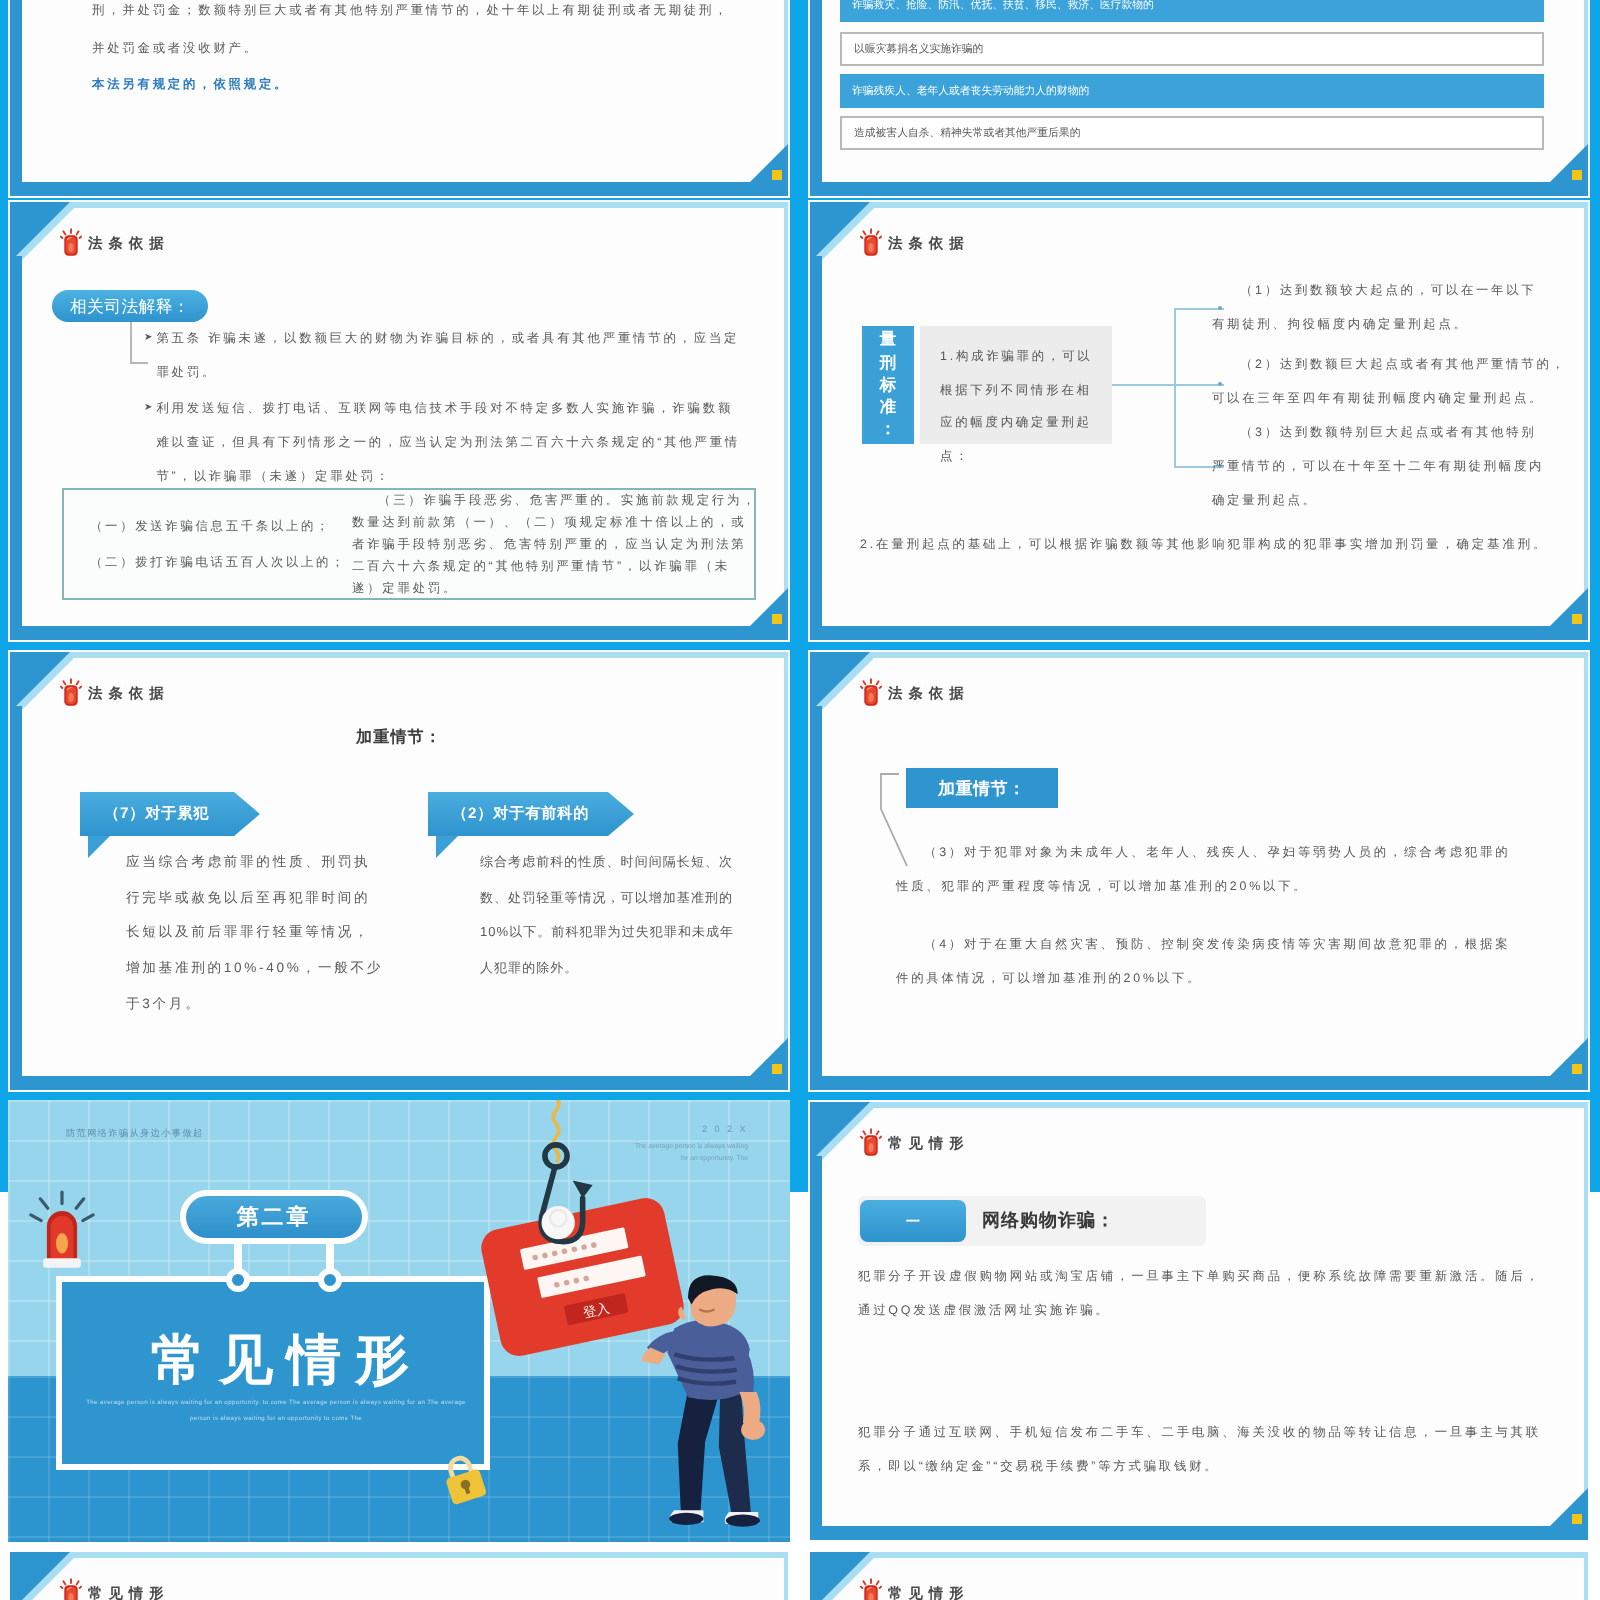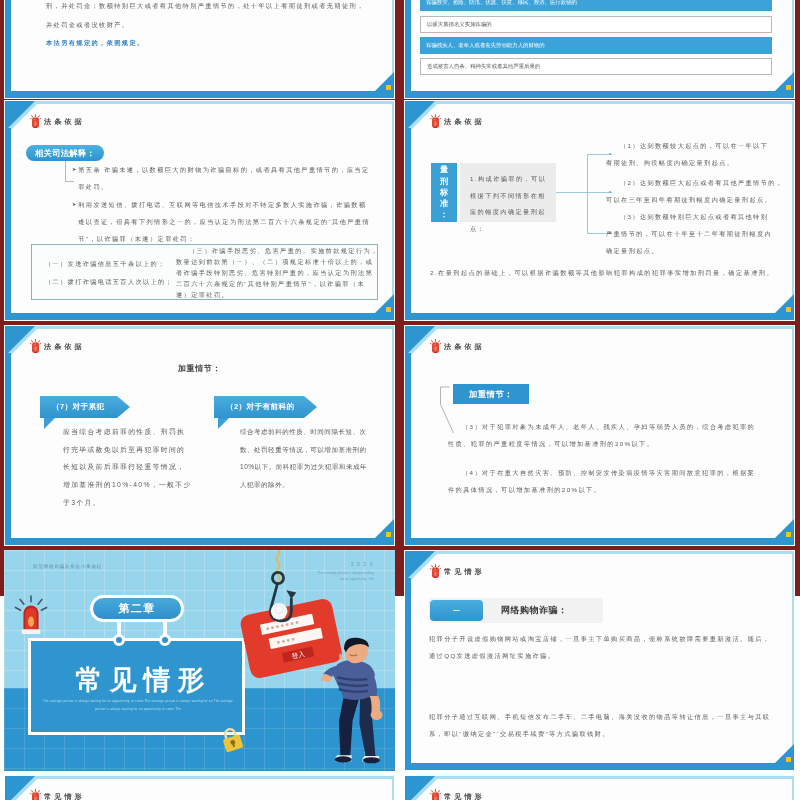--- a/index.html
+++ b/index.html
@@ -1,19 +1,19 @@
 <!DOCTYPE html>
 <html><head>
 <meta charset="utf-8">
 <title>PPT slide thumbnails</title>
 <style>
   html,body{margin:0;padding:0;}
   body{width:800px;height:800px;overflow:hidden;background:#ffffff;
        font-family:"Liberation Sans",sans-serif;}
-  .grid{position:relative;width:800px;height:596px;background:#7f1d1d;}
+  .grid{position:relative;width:800px;height:596px;background:#0ea5e9;}
 
   
   .slide{position:absolute;width:391px;height:221px;overflow:hidden;background:#fff;}
   .sl-band{position:absolute;left:1px;top:1px;right:1px;bottom:1px;background:#a9ddf1;}
   .sl-paper{position:absolute;left:5px;top:4px;right:3px;bottom:7px;background:#fdfdfd;
             clip-path:polygon(28px 0, 100% 0, 100% 100%, 0 100%, 0 28px);}
   .sl-lbar{position:absolute;left:1px;top:28px;width:6px;bottom:1px;background:#2d95d0;}
   .sl-bbar{position:absolute;left:1px;right:1px;bottom:1px;height:7px;background:#2d95d0;}
   .sl-tri{position:absolute;left:1px;top:1px;width:0;height:0;
           border-left:30px solid #2d95d0;border-bottom:30px solid transparent;}
@@ -22,21 +22,21 @@
   .sl-dot{position:absolute;right:4px;bottom:9px;width:5px;height:5px;background:#f3c316;}
   .sl-inner{position:absolute;left:0;top:0;right:0;bottom:0;overflow:hidden;}
 
   
   .hdr{position:absolute;left:26px;top:14px;display:flex;align-items:center;}
   .hdr-ico{width:11px;height:15px;flex:none;margin-right:3px;}
   .hdr-txt{font-size:7.2px;color:#4a4a4a;letter-spacing:3px;white-space:nowrap;
            font-weight:700;}
 
   
-  .pill{position:absolute;border-radius:99px;color:#ffffff;font-weight:700;
+  .pill{position:absolute;border-radius:99px;color:#ffffff;font-weight:400;
         display:flex;align-items:center;justify-content:center;white-space:nowrap;
         background:linear-gradient(180deg,#4cb2e2 0%,#2e93ce 100%);}
   
   .rlab{position:absolute;color:#fff;font-weight:700;display:flex;align-items:center;
         white-space:nowrap;background:#2f95cf;}
 
   .tx{position:absolute;color:#595959;line-height:1.95;font-size:5.1px;}
 
   
   .qrow{position:absolute;height:17px;display:flex;align-items:center;
@@ -102,21 +102,21 @@
   .cv-sub1{position:absolute;left:30px;top:149px;width:208px;text-align:center;white-space:nowrap;
            color:#bfdff2;font-size:3.05px;letter-spacing:0.2px;}
   .cv-sub2{position:absolute;left:30px;top:157px;width:208px;text-align:center;white-space:nowrap;
            color:#bfdff2;font-size:3.05px;letter-spacing:0.2px;}
 
   
   .nbox{position:absolute;background:#f2f2f2;border-radius:3px;display:flex;align-items:center;}
   .npill{width:53px;height:21px;margin-left:1px;border-radius:4px;flex:none;
          background:linear-gradient(180deg,#4aaee0,#2f93cd);color:#fff;
          display:flex;align-items:center;justify-content:center;font-size:7px;font-weight:700;}
-  .ntitle{margin-left:18px;font-size:9px;font-weight:700;color:#3a3a3a;letter-spacing:0.5px;}
+  .ntitle{margin-left:8px;font-size:9px;font-weight:700;color:#3a3a3a;letter-spacing:0.5px;}
 </style>
 </head>
 <body>
 
 <div class="grid">
 
   <div class="slide" style="left:4px;top:-122px">
     <div class="sl-band"></div>
     <div class="sl-paper"></div>
     <div class="sl-lbar"></div>

